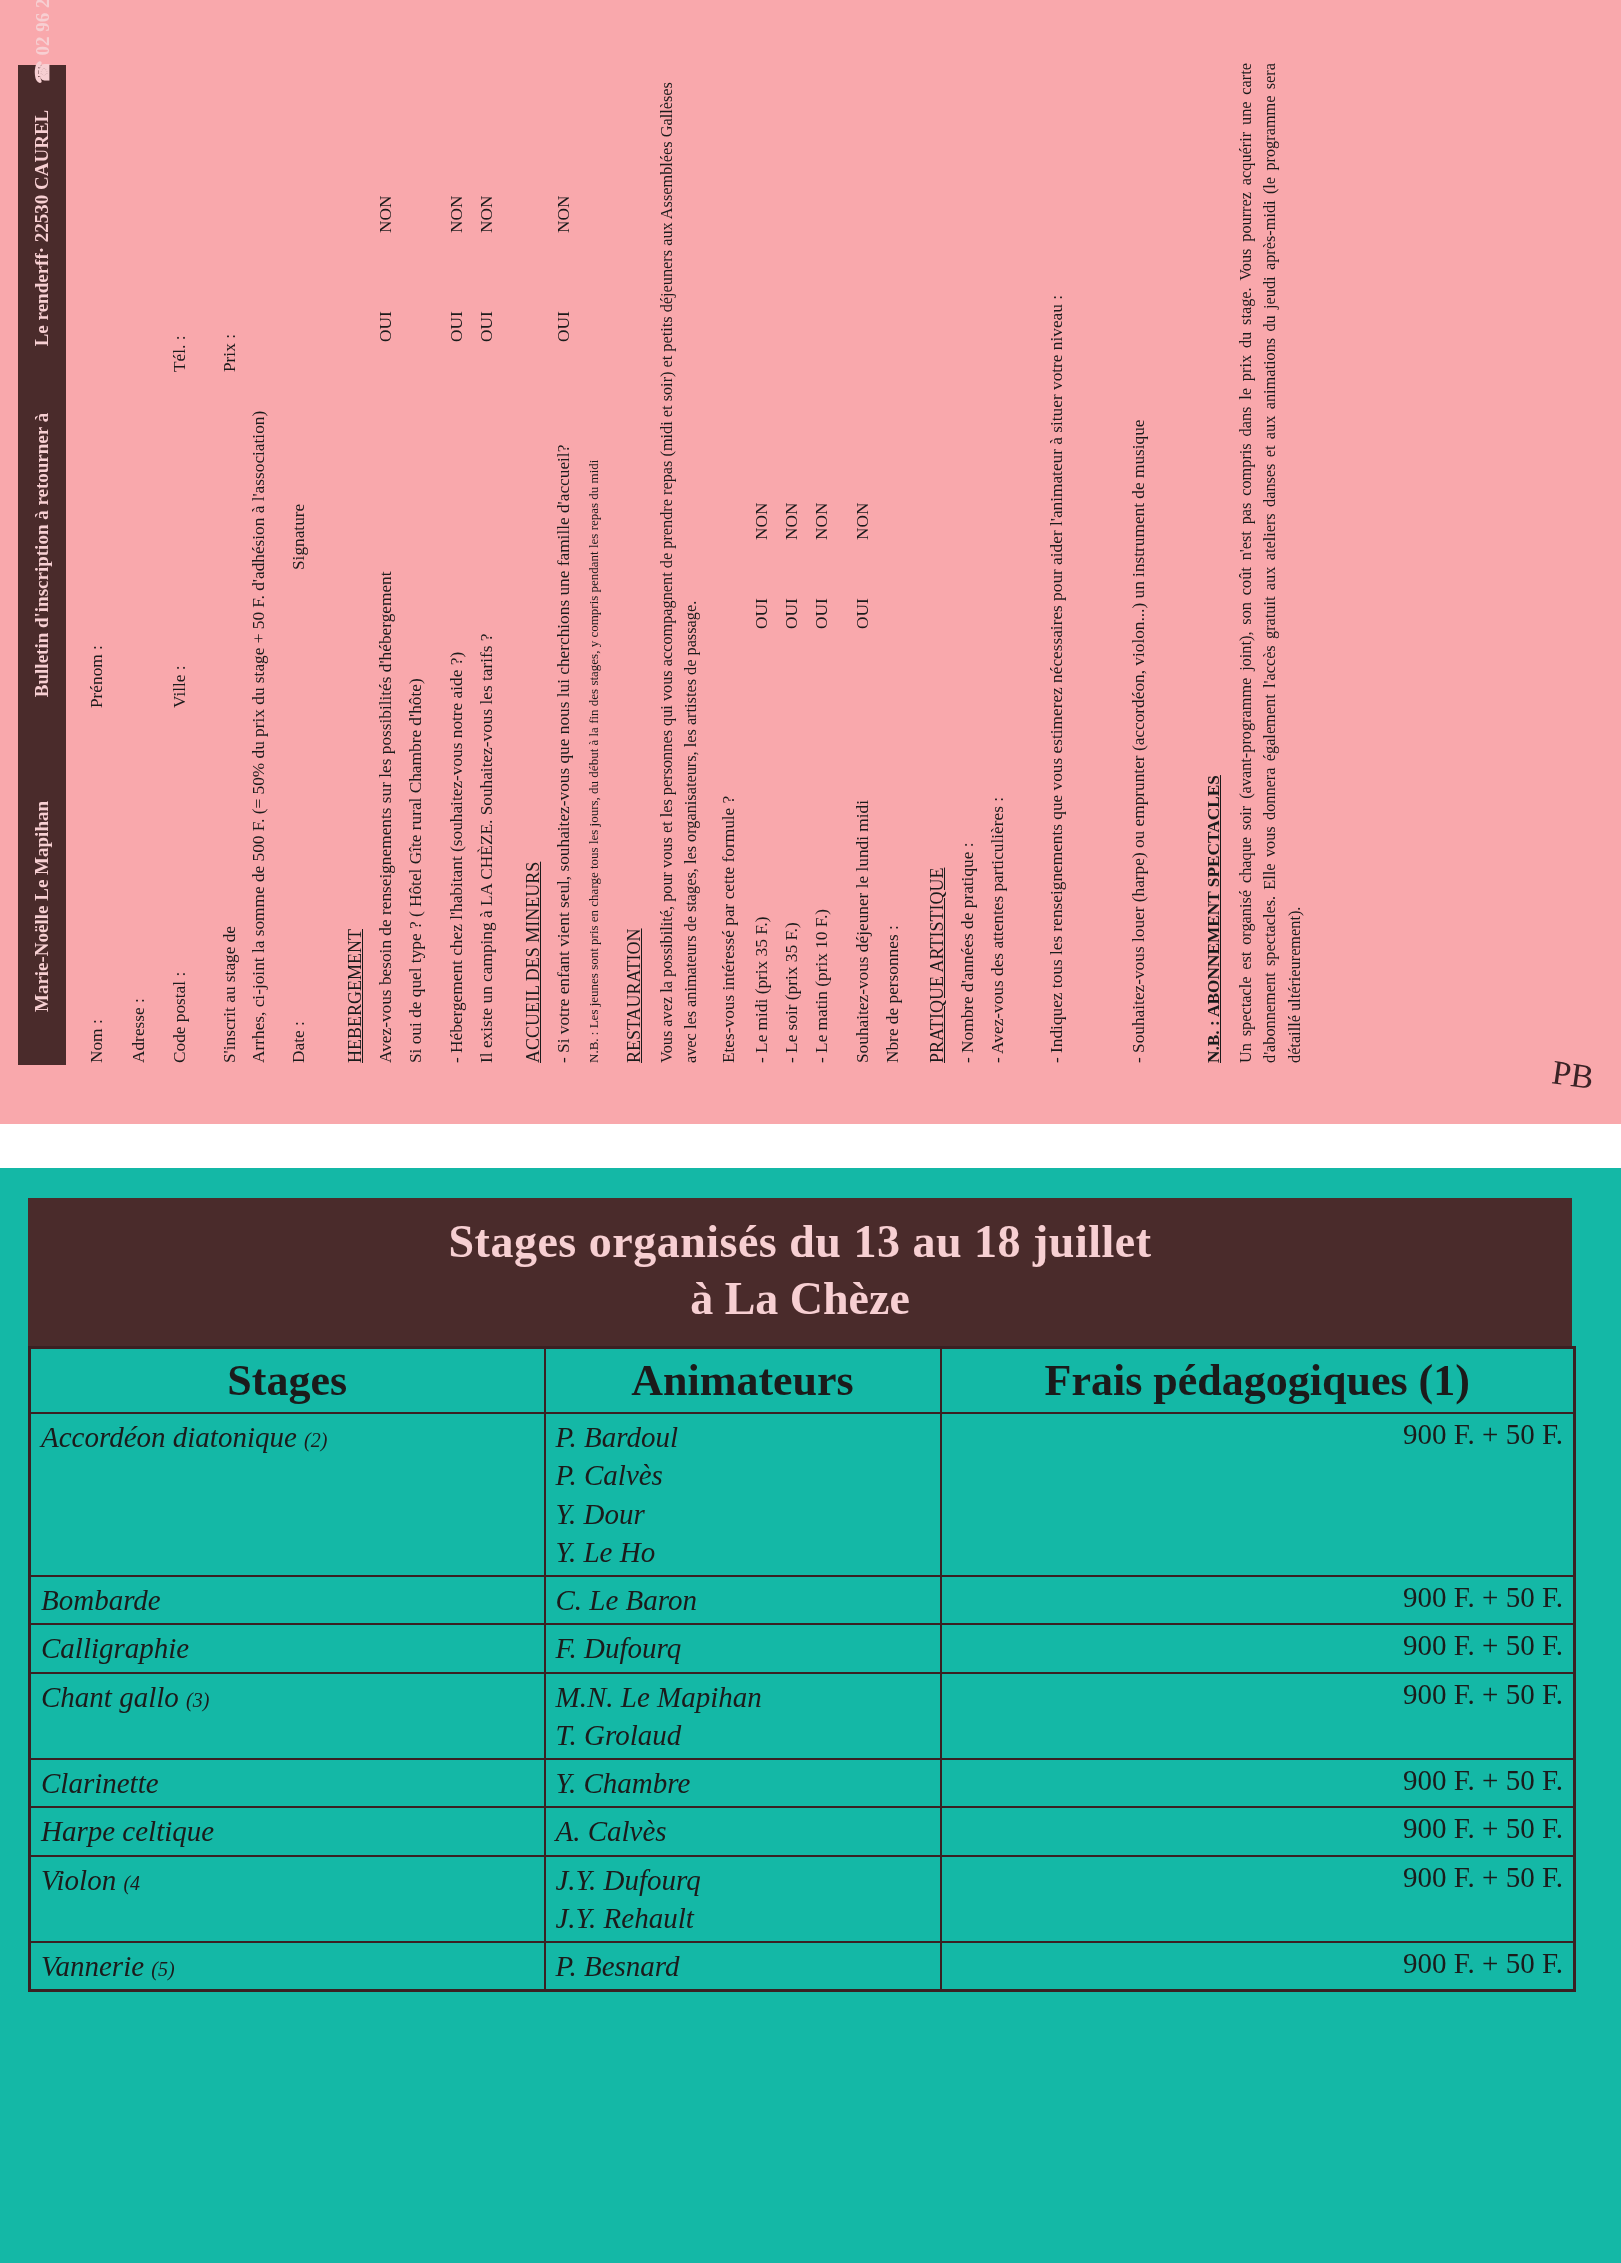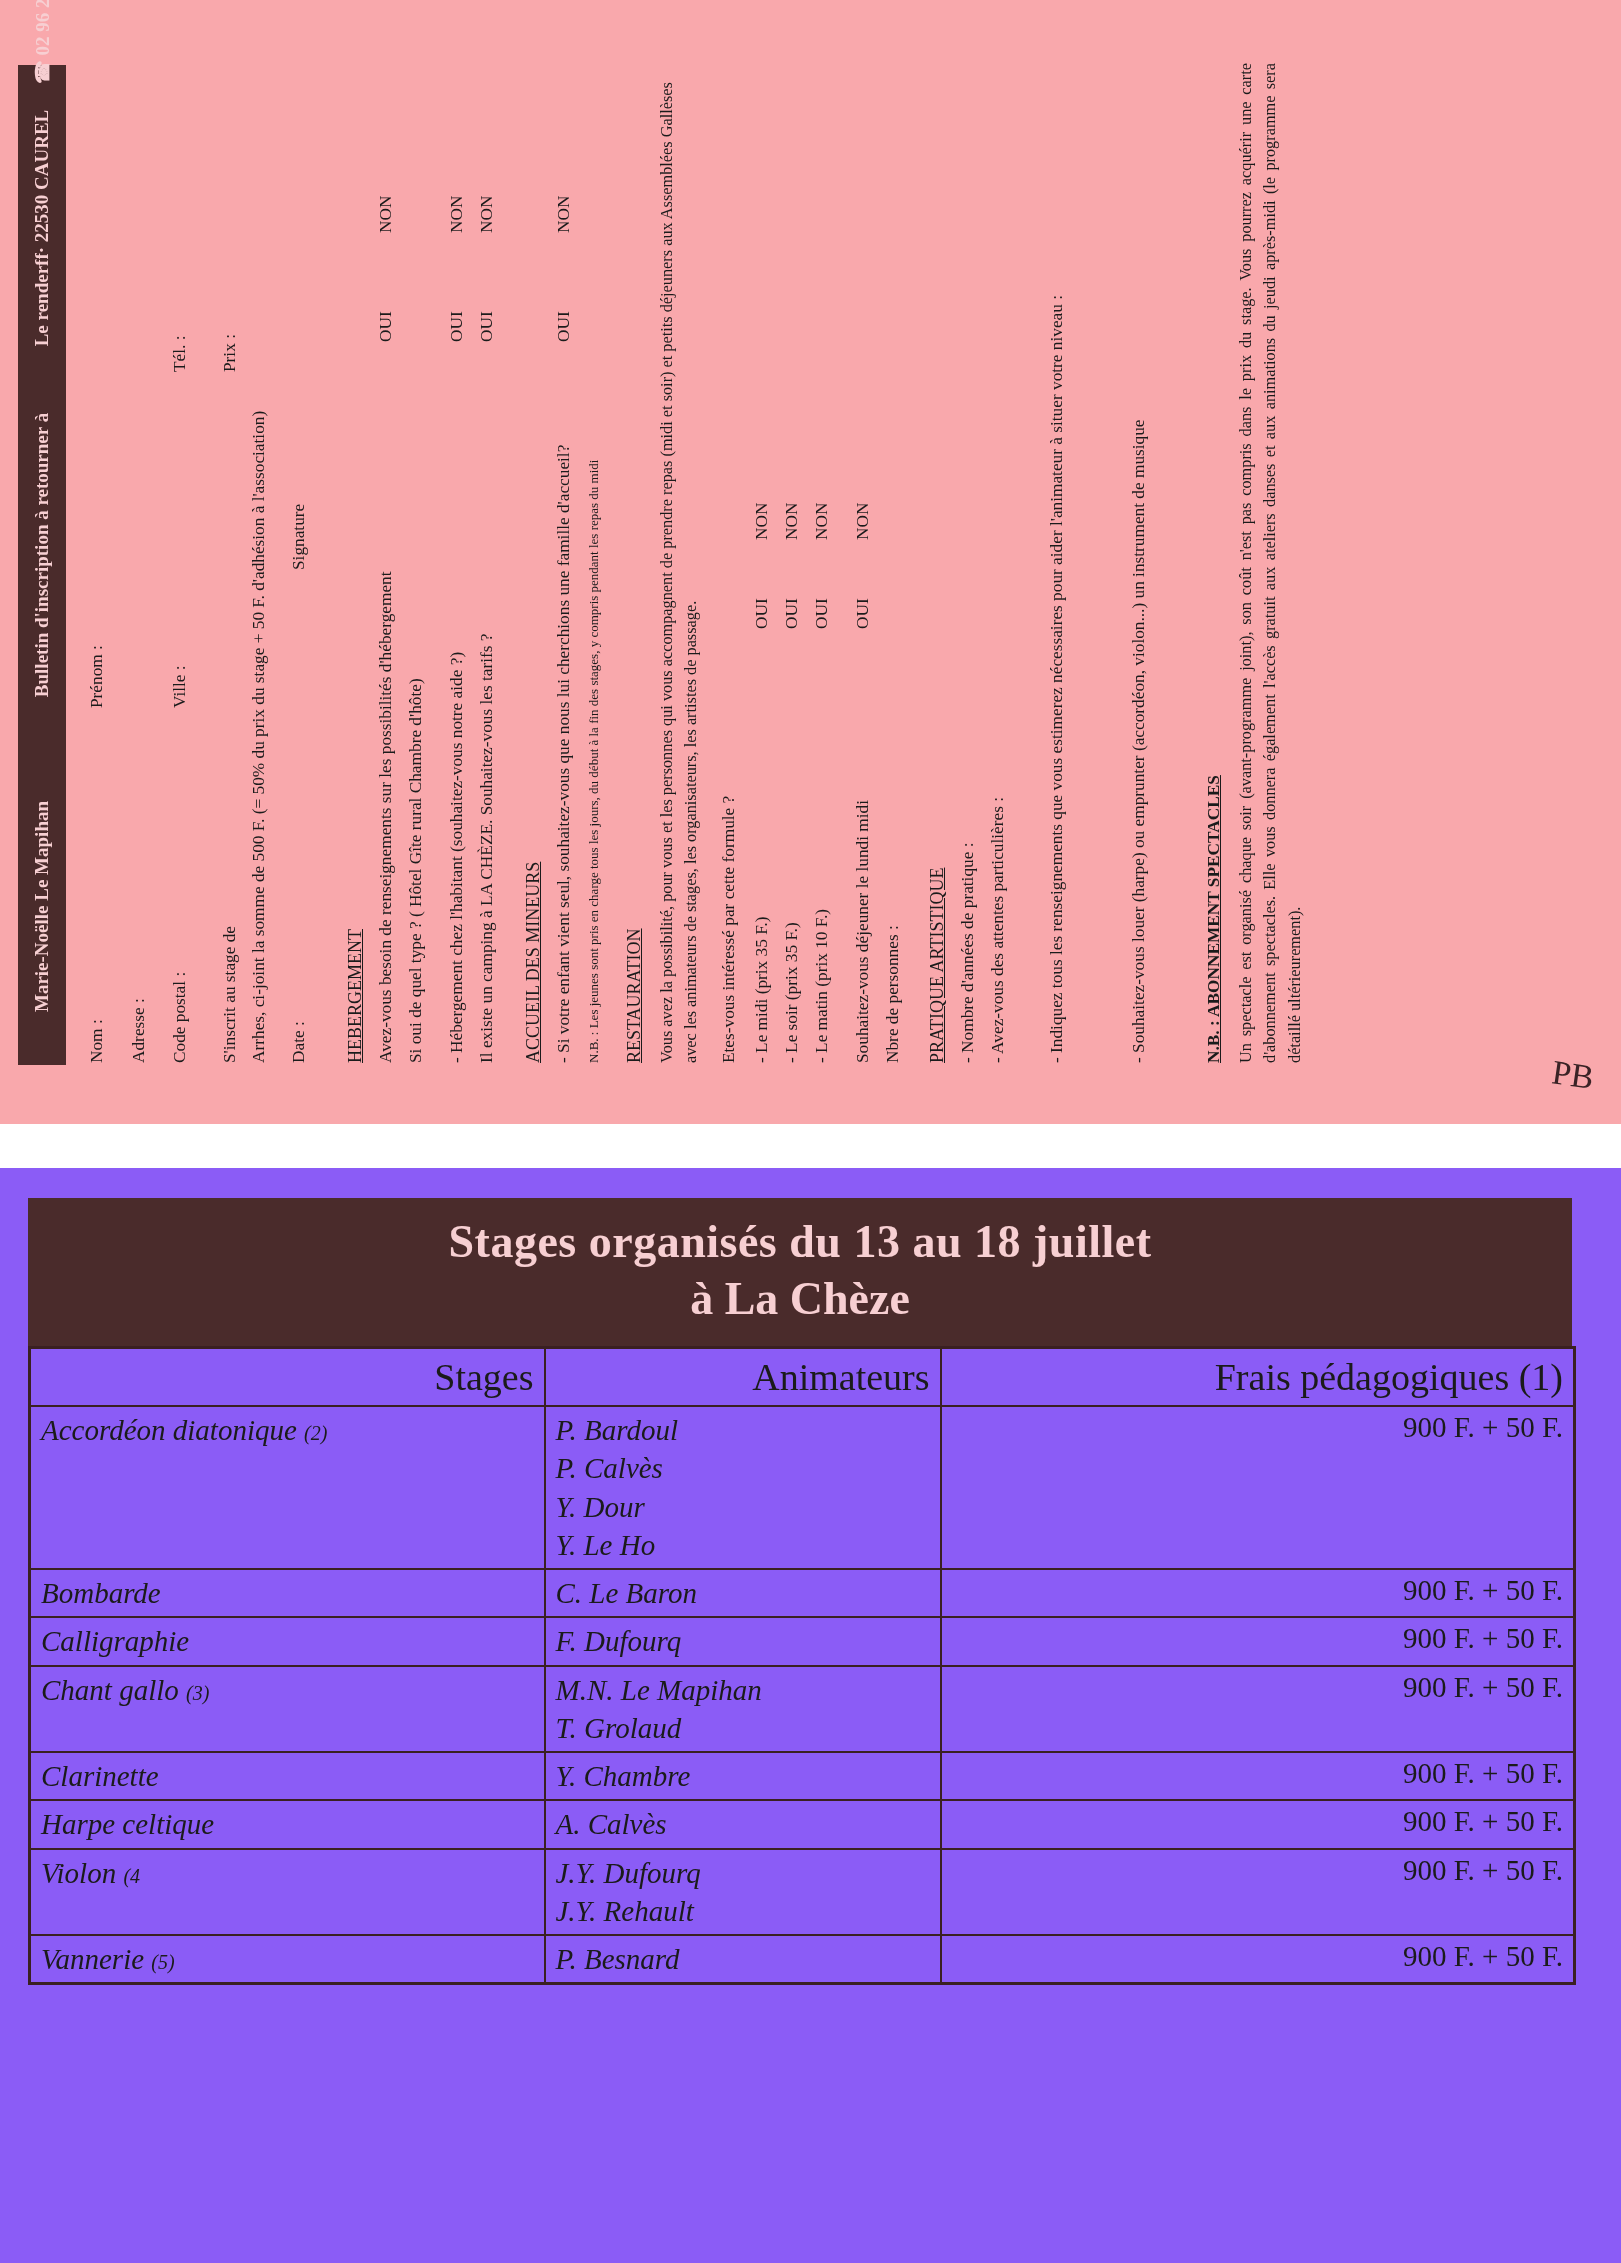--- a/index.html
+++ b/index.html
@@ -24,21 +24,21 @@
     height: 1124px;
     background: #f9a8ac;
     overflow: hidden;
   }
   .sheet-bottom {
     position: absolute;
     left: 0;
     top: 1168px;
     width: 1622px;
     height: 1095px;
-    background: #8b5cf6;
+    background: #14b8a6;
     overflow: hidden;
   }
   .gap {
     position: absolute;
     left: 0;
     top: 1124px;
     width: 1622px;
     height: 45px;
     background: #ffffff;
   }
@@ -153,23 +153,23 @@
     border: 3px solid #3a2022;
   }
   table.courses th, table.courses td {
     border: 2px solid #3a2022;
     padding: 4px 10px;
     vertical-align: top;
     font-size: 29px;
     color: #1b1b1b;
   }
   table.courses th {
-    text-align: right;
-    font-weight: normal;
-    font-size: 38px;
+    text-align: center;
+    font-weight: bold;
+    font-size: 44px;
     padding: 6px 10px;
   }
   .col-a { width: 515px; }
   .col-b { width: 396px; }
   .col-c { width: 634px; }
   .cell-center { text-align: right; margin-left: 8px; }
   .note-sup { font-size: 20px; }
   .multi div { line-height: 1.32; font-style: italic; }
 </style>
 </head>

